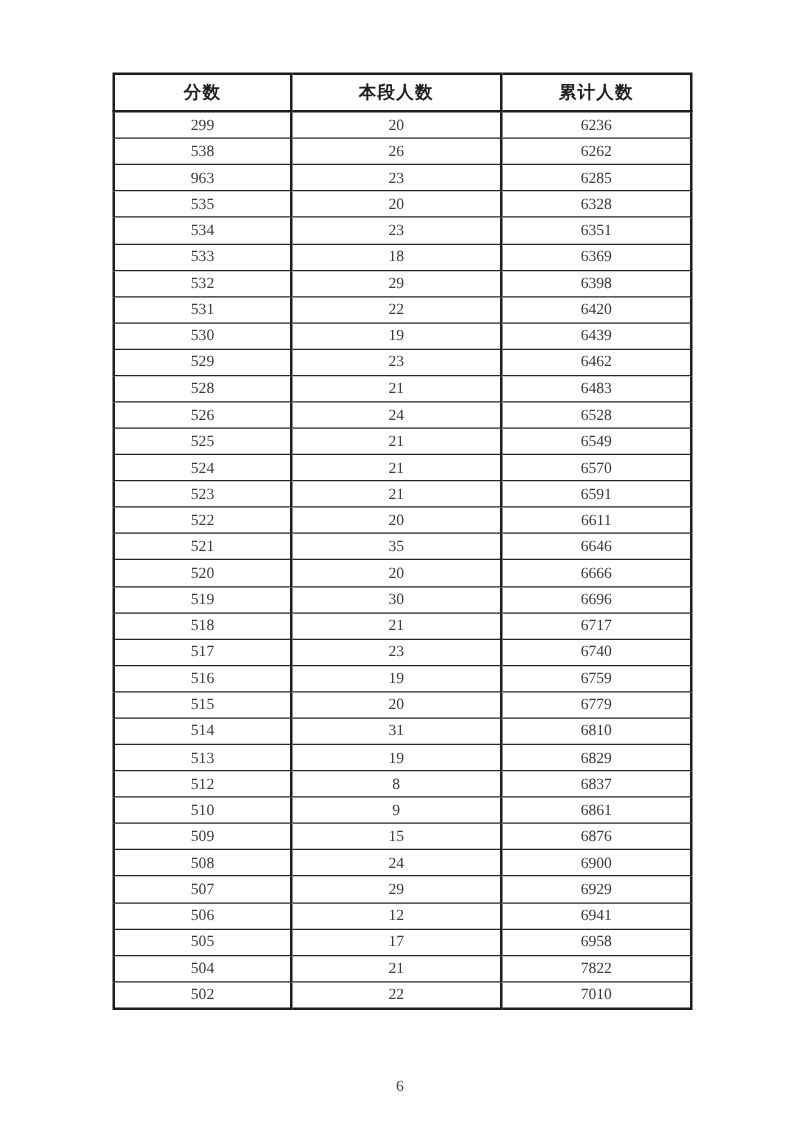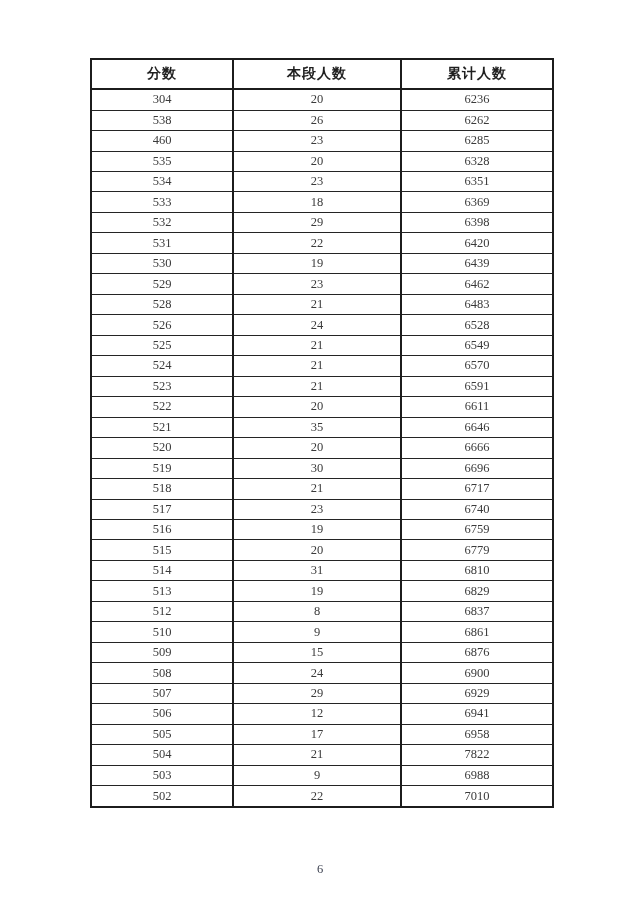--- a/index.html
+++ b/index.html
@@ -74,31 +74,31 @@
     </colgroup>
     <thead>
       <tr>
         <th>分数</th>
         <th>本段人数</th>
         <th>累计人数</th>
       </tr>
     </thead>
     <tbody id="table-body">
         <tr>
-          <td>304</td>
+          <td>299</td>
           <td>20</td>
           <td>6236</td>
         </tr>
         <tr>
           <td>538</td>
           <td>26</td>
           <td>6262</td>
         </tr>
         <tr>
-          <td>460</td>
+          <td>963</td>
           <td>23</td>
           <td>6285</td>
         </tr>
         <tr>
           <td>535</td>
           <td>20</td>
           <td>6328</td>
         </tr>
         <tr>
           <td>534</td>
@@ -237,25 +237,20 @@
         </tr>
         <tr>
           <td>505</td>
           <td>17</td>
           <td>6958</td>
         </tr>
         <tr>
           <td>504</td>
           <td>21</td>
           <td>7822</td>
-        </tr>
-        <tr>
-          <td>503</td>
-          <td>9</td>
-          <td>6988</td>
         </tr>
         <tr>
           <td>502</td>
           <td>22</td>
           <td>7010</td>
         </tr>
       </tbody>
   </table>
 </div>
 

